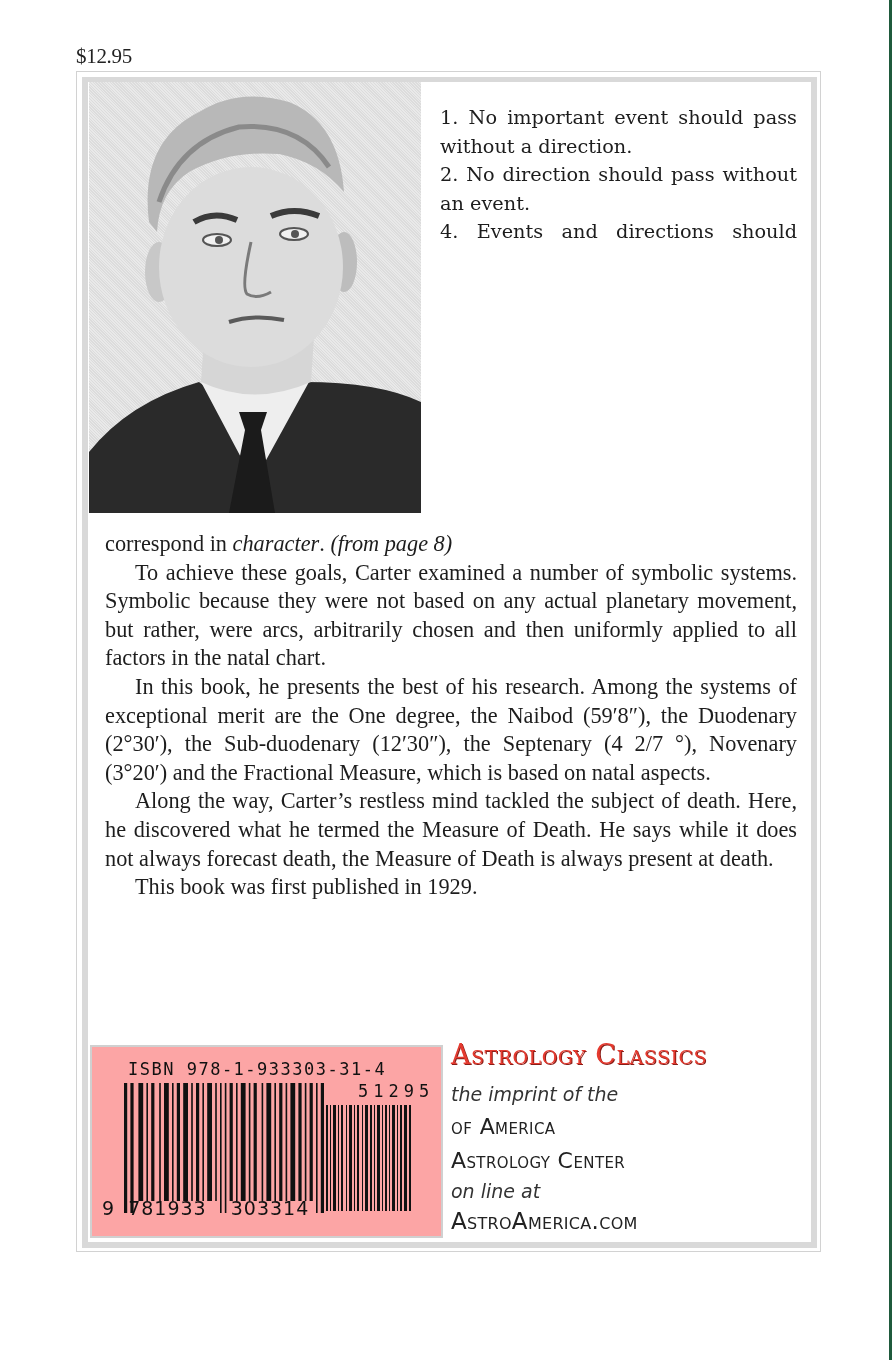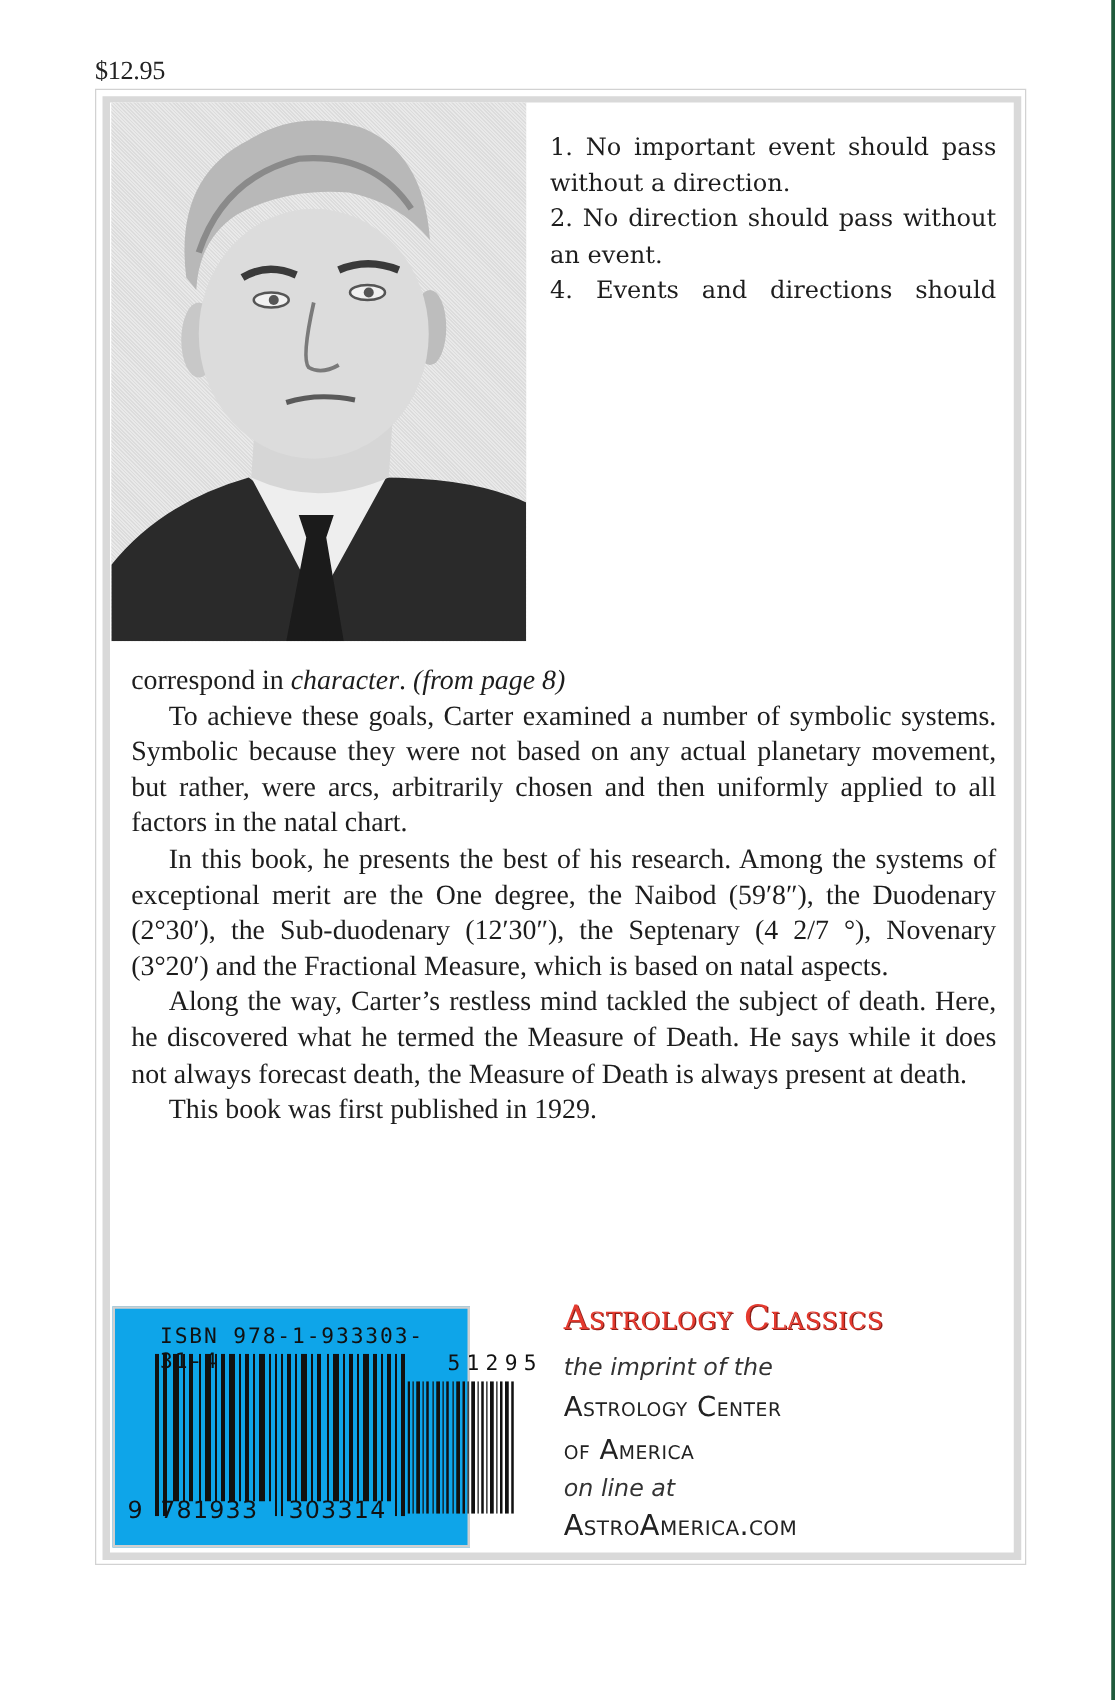--- a/index.html
+++ b/index.html
@@ -27,21 +27,21 @@
   .text {
     position: absolute; left: 105px; width: 692px;
     font-family: "Liberation Serif", serif; font-size: 22.3px; line-height: 28.6px; color: #1d1d1d;
   }
   .col-text { position: absolute; left: 440px; top: 104px; width: 357px; font-family: "DejaVu Serif", serif; font-size: 19.3px; line-height: 28.6px; color: #1d1d1d; text-align: justify; }
   .col-text p, .text p { margin: 0; }
   .indent { text-indent: 30px; }
   .justify { text-align: justify; text-align-last: left; }
   em { font-style: italic; }
 
-  .barcode-box { position: absolute; left: 90px; top: 1045px; width: 286px; height: 193px; border: 2px solid #d0d0d0; box-sizing: border-box; background: #0ea5e9; }
+  .barcode-box { position: absolute; left: 90px; top: 1045px; width: 353px; height: 193px; border: 2px solid #d0d0d0; box-sizing: border-box; background: #fca5a5; }
   .isbn-line { position: absolute; left: 36px; top: 12px; font-family: "DejaVu Sans Mono", monospace; font-size: 17px; letter-spacing: 1.5px; color: #111; }
   .price-code { position: absolute; left: 266px; top: 34px; font-family: "DejaVu Sans Mono", monospace; font-size: 17px; letter-spacing: 5px; color: #111; }
   .bars-main { position: absolute; left: 32px; top: 36px; width: 125px; height: 130px; }
   .bars-addon { position: absolute; left: 234px; top: 58px; width: 86px; height: 106px; }
   .bar-digits { position: absolute; left: 10px; top: 150px; font-family: "DejaVu Sans", sans-serif; font-size: 19px; color: #111; letter-spacing: 1px; }
 
   .logo { position: absolute; left: 451px; font-family: "DejaVu Serif", serif; }
   .logo-classics { top: 1039px; font-size: 27px; color: #e53a2f; font-variant: small-caps; letter-spacing: 0.5px; text-shadow: 1px 1px 0 #8a1e18; }
   .logo-imprint { top: 1083px; font-family: "DejaVu Sans", sans-serif; font-style: italic; font-size: 19px; color: #333; font-weight: 300; text-align: center; }
   .logo-center { top: 1110px; font-family: "DejaVu Sans", sans-serif; font-size: 22px; color: #222; font-variant: small-caps; line-height: 34px; letter-spacing: 0.4px; }
@@ -175,17 +175,17 @@
   <div class="bar-digits">
     <span>9</span>
     <span style="margin-left:6px;">781933</span>
     <span style="margin-left:17px;">303314</span>
   </div>
 </div>
 
 <div class="logo logo-classics">Astrology Classics</div>
 <div class="logo logo-imprint">the imprint of the</div>
 <div class="logo logo-center">
+  <div>of America</div>
   <div>Astrology Center</div>
-  <div>of America</div>
 </div>
 <div class="logo logo-online">on line at</div>
 <div class="logo logo-url">AstroAmerica.com</div>
 
 </body></html>

